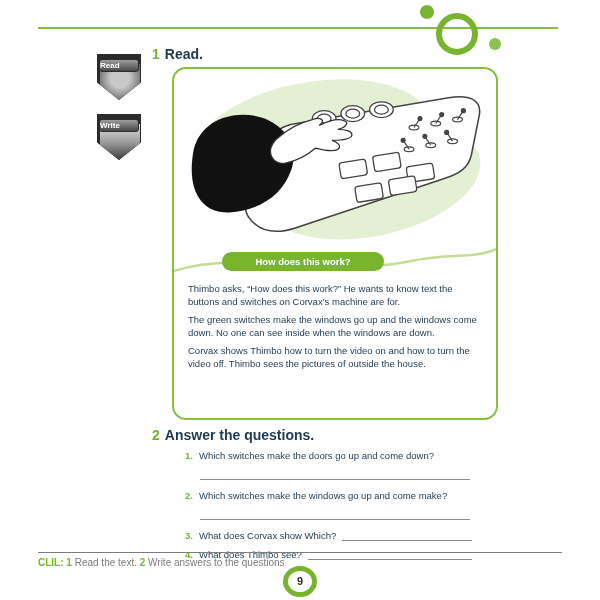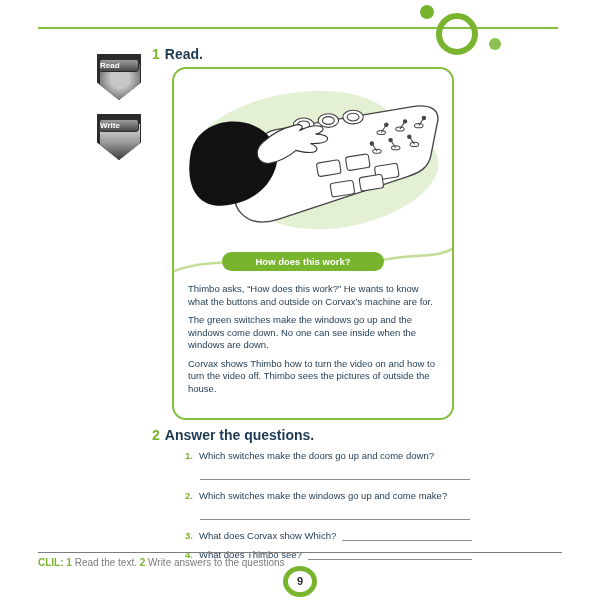--- a/index.html
+++ b/index.html
@@ -27,21 +27,21 @@
             background:linear-gradient(180deg,#9d9d9d,#474747); border:1px solid #2c2c2c; border-radius:3px;
             color:#fff; font-size:8px; font-weight:bold; text-align:left; line-height:11px; z-index:2;margin-top:13px; }
 
   
   .heading { position:absolute; font-size:14px; font-weight:bold; color:#1e3a52; }
   .h1 { left:152px; top:46px; }
   .h2 { left:152px; top:427px; }
   .num-green { color:#79b42e; margin-right:5px; }
 
   
-  .story-box { position:absolute; left:172px; top:67px; width:282px; height:353px;
+  .story-box { position:absolute; left:172px; top:67px; width:326px; height:353px;
                border:2px solid #86bf40; border-radius:14px; background:#fff; overflow:hidden; }
   .illustration { position:absolute; left:0; top:0; width:100%; height:190px; }
   .curve { position:absolute; left:0; top:168px; width:100%; height:46px; }
   .banner { position:absolute; left:48px; top:183px; width:162px; height:19px; background:#79b42e;
             border-radius:10px; color:#fff; font-size:9.5px; font-weight:bold; text-align:center; line-height:19px; z-index:3; }
   .paras { position:absolute; left:14px; right:13px; top:214px; }
   .para { font-size:9.5px; line-height:1.32; color:#1e3a52; margin-bottom:6px; }
 
   
   .questions { position:absolute; left:185px; top:450px; width:289px; }
@@ -139,21 +139,21 @@
     <path d="M106,68 C116,59 128,53 140,50 C149,47 154,51 147,56 C157,51 166,49 172,51 C178,53 174,58 166,60 C174,60 181,62 180,66 C179,70 168,71 160,71 C166,73 170,77 166,80 C162,83 151,81 143,79 C135,86 123,92 113,94 C103,96 96,88 98,79 C100,73 102,71 106,68 Z" fill="#fff" stroke="#333" stroke-width="1.3"></path>
   </svg>
 
   <svg class="curve" viewBox="0 0 326 46" preserveAspectRatio="none" xmlns="http://www.w3.org/2000/svg">
     <path d="M0,34 C70,12 170,40 240,24 C275,16 305,22 326,12" stroke="#c3dd96" stroke-width="2.5" fill="none"></path>
   </svg>
 
   <div class="banner">How does this work?</div>
 
   <div class="paras">
-    <p class="para">Thimbo asks, “How does this work?” He wants to know what the buttons and outside on Corvax’s machine are for.</p>
+    <p class="para">Thimbo asks, “How does this work?” He wants to know text the buttons and switches on Corvax’s machine are for.</p>
     <p class="para">The green switches make the windows go up and the windows come down. No one can see inside when the windows are down.</p>
     <p class="para">Corvax shows Thimbo how to turn the video on and how to turn the video off. Thimbo sees the pictures of outside the house.</p>
   </div>
 </div>
 
 <div class="heading h2">
   <span class="num-green">2</span><span>Answer the questions.</span>
 </div>
 
 <div class="questions">

